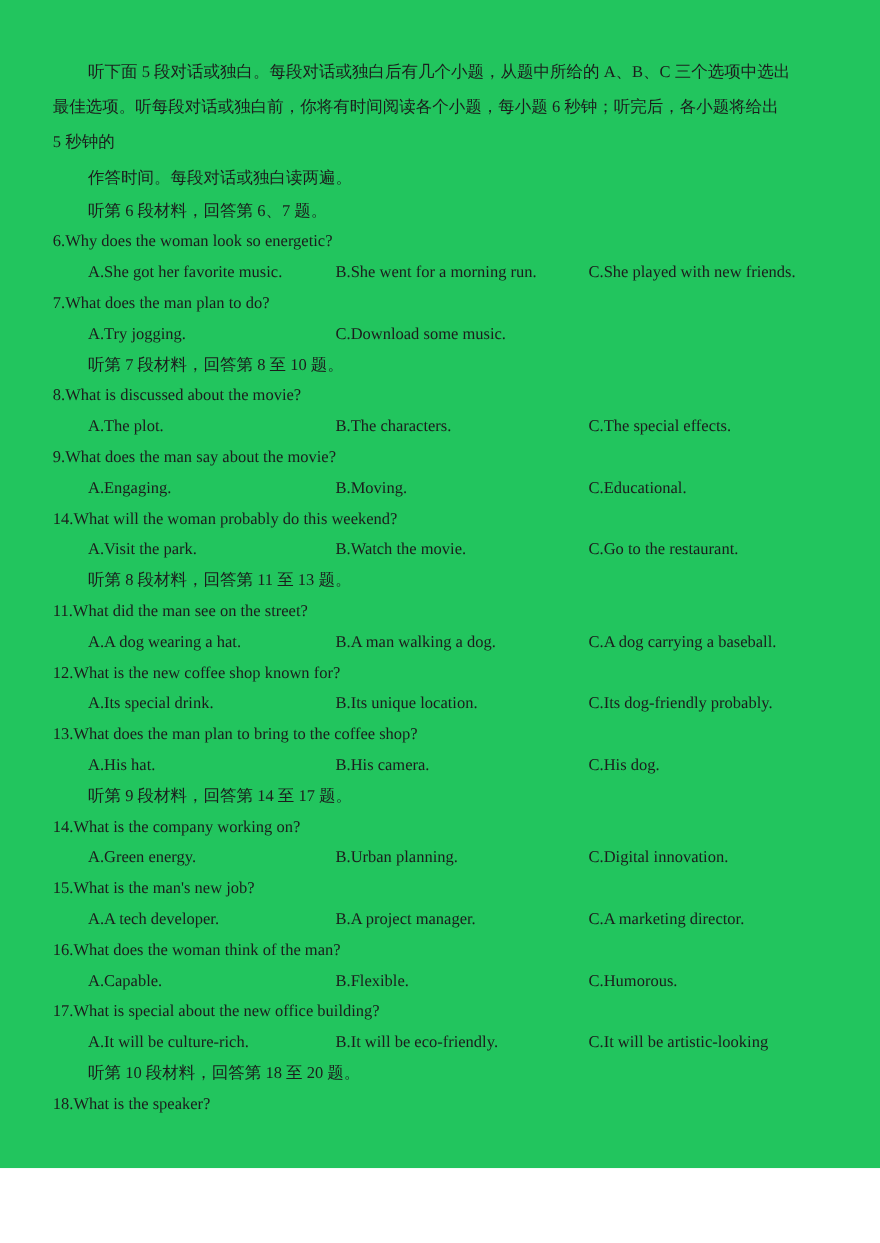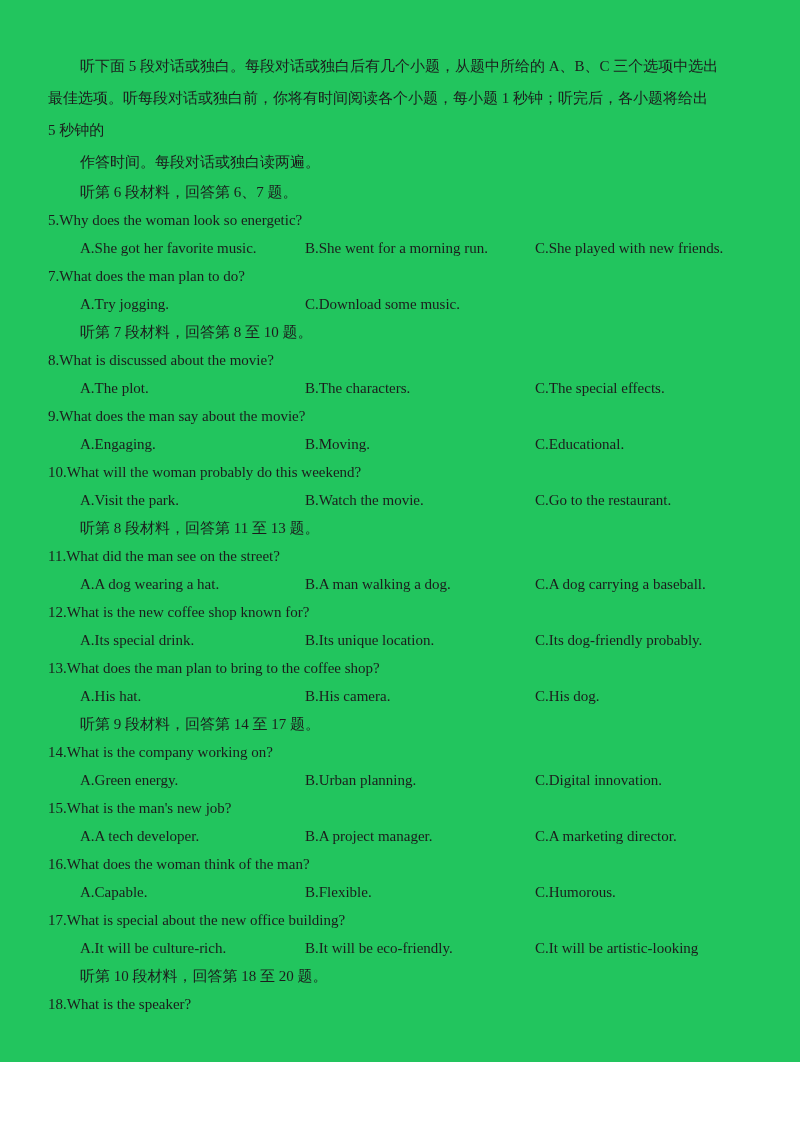--- a/index.html
+++ b/index.html
@@ -55,27 +55,27 @@
     white-space: nowrap;
     overflow: visible;
   }
 </style>
 </head>
 <body>
 
 <div class="page">
   <div class="intro-block">
       <div class="intro-line first">听下面 5 段对话或独白。每段对话或独白后有几个小题，从题中所给的 A、B、C 三个选项中选出</div>
-      <div class="intro-line full">最佳选项。听每段对话或独白前，你将有时间阅读各个小题，每小题 1 秒钟；听完后，各小题将给出</div>
+      <div class="intro-line full">最佳选项。听每段对话或独白前，你将有时间阅读各个小题，每小题 6 秒钟；听完后，各小题将给出</div>
       <div class="intro-line plain">5 秒钟的</div>
       <div class="intro-line indent">作答时间。每段对话或独白读两遍。</div>
     </div>
   <div class="sections">
       <div class="section-header">听第 6 段材料，回答第 6、7 题。</div>
-      <div class="question">5.Why does the woman look so energetic?</div>
+      <div class="question">6.Why does the woman look so energetic?</div>
       <div class="options">
         <div class="option">A.She got her favorite music.</div>
         <div class="option">B.She went for a morning run.</div>
         <div class="option">C.She played with new friends.</div>
       </div>
       <div class="question">7.What does the man plan to do?</div>
       <div class="options">
         <div class="option">A.Try jogging.</div>
         <div class="option">C.Download some music.</div>
       </div>
@@ -85,21 +85,21 @@
         <div class="option">A.The plot.</div>
         <div class="option">B.The characters.</div>
         <div class="option">C.The special effects.</div>
       </div>
       <div class="question">9.What does the man say about the movie?</div>
       <div class="options">
         <div class="option">A.Engaging.</div>
         <div class="option">B.Moving.</div>
         <div class="option">C.Educational.</div>
       </div>
-      <div class="question">10.What will the woman probably do this weekend?</div>
+      <div class="question">14.What will the woman probably do this weekend?</div>
       <div class="options">
         <div class="option">A.Visit the park.</div>
         <div class="option">B.Watch the movie.</div>
         <div class="option">C.Go to the restaurant.</div>
       </div>
       <div class="section-header">听第 8 段材料，回答第 11 至 13 题。</div>
       <div class="question">11.What did the man see on the street?</div>
       <div class="options">
         <div class="option">A.A dog wearing a hat.</div>
         <div class="option">B.A man walking a dog.</div>

